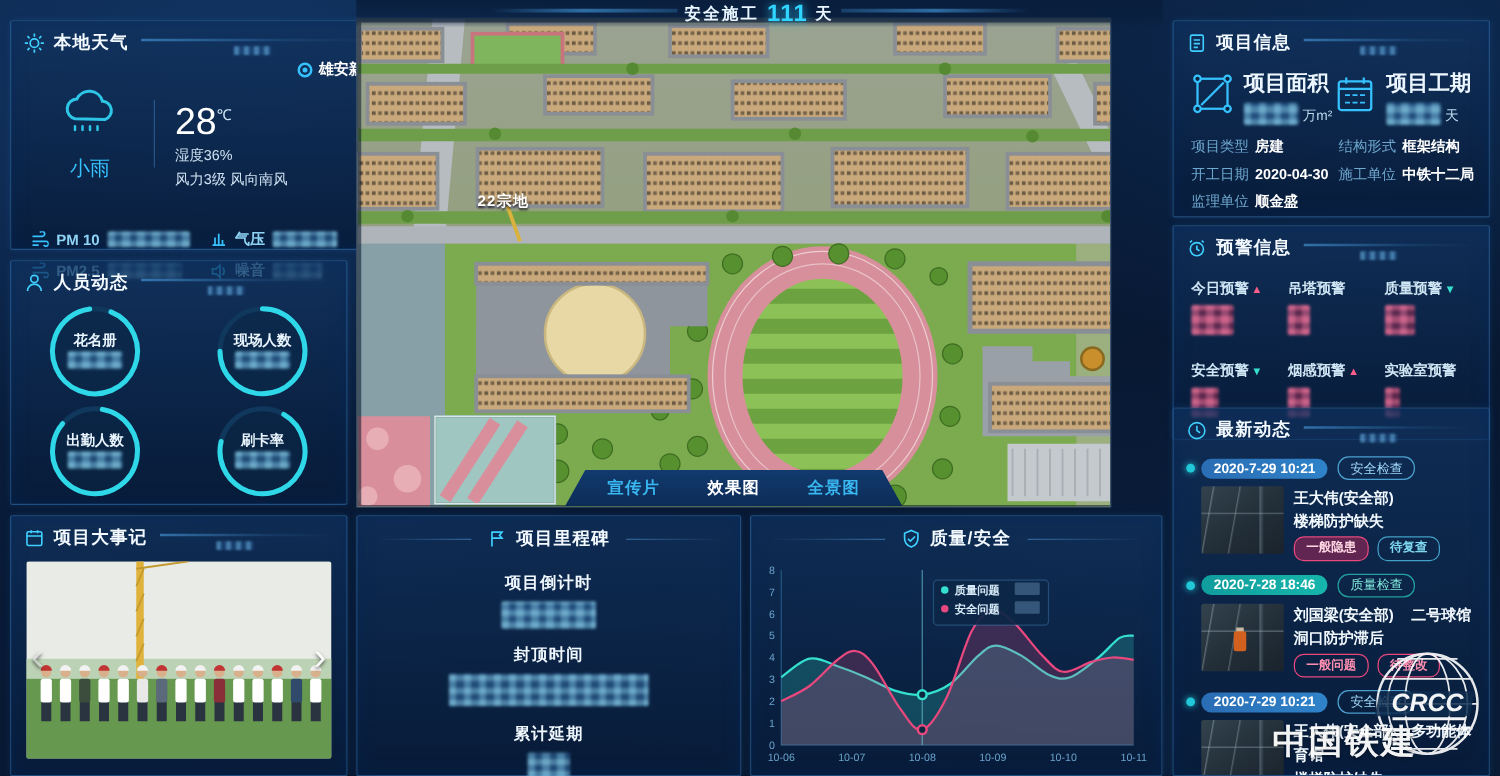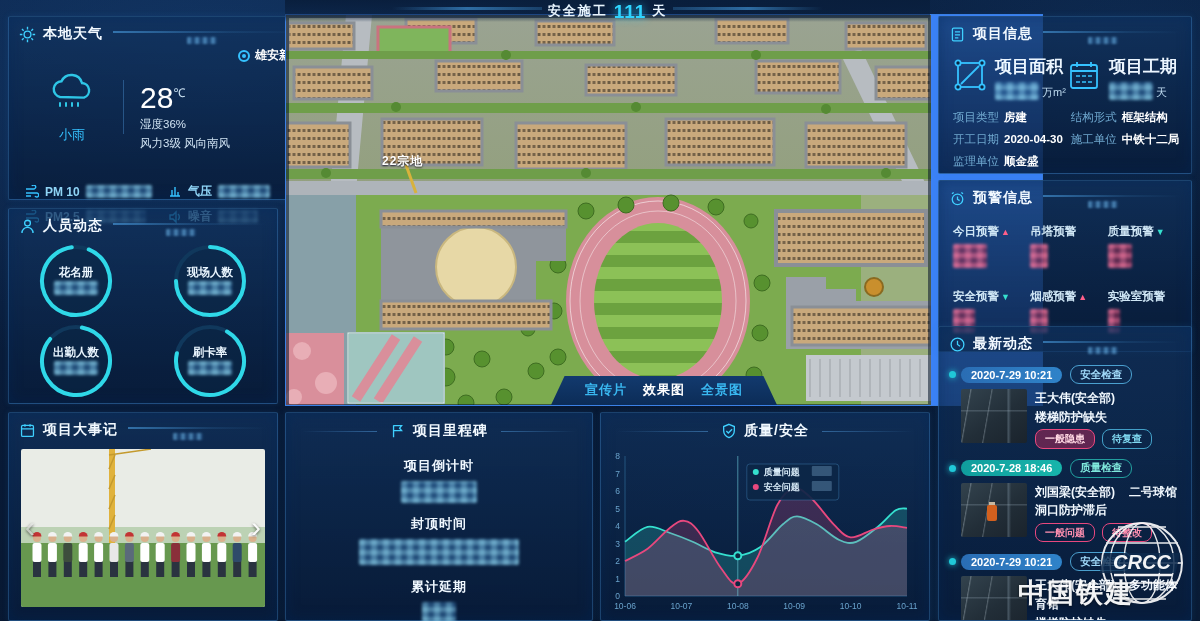--- a/index.html
+++ b/index.html
@@ -58,21 +58,21 @@
   .th-days { font-size:19px; font-weight:bold; color:#2fd4ff; letter-spacing:1px; line-height:1; text-shadow:0 0 8px rgba(47,212,255,.8); }
 
   
   #weather { left:8px; top:16px; width:308px; height:184px; }
   .region-btn { position:absolute; right:12px; top:30px; display:flex; align-items:center; gap:5px;
     font-size:12px; font-weight:bold; color:#fff; cursor:pointer; }
   .region-dot { width:12px; height:12px; border:2px solid #35c2ff; border-radius:50%; position:relative; }
   .region-dot::after { content:""; position:absolute; left:2px; top:2px; width:4px; height:4px; background:#35c2ff; border-radius:50%; }
   .weather-main { display:flex; align-items:center; margin:16px 0 0 28px; }
   .w-icon-wrap { width:70px; text-align:center; }
-  .w-cond { font-size:13px; color:#35c2ff; margin-top:11px; }
+  .w-cond { font-size:16px; color:#35c2ff; margin-top:11px; }
   .w-sep { width:1px; height:54px; background:rgba(90,170,240,.35); margin:0 16px; }
   .w-temp { font-size:30px; color:#fff; font-weight:normal; line-height:1;margin-top:20px; }
   .w-temp sup { font-size:12px; color:#cfe6f5; }
   .w-line { font-size:11.5px; color:#cfe2f2; margin-top:4px; }
   .w-metrics { display:grid; grid-template-columns:1fr 1fr; gap:8px 6px; margin:32px 10px 0 16px; }
   .w-metric { display:flex; align-items:center; gap:6px; font-size:12px; color:#8fd4f5; font-weight:bold; }
   .w-metric svg { width:14px; height:14px; flex:0 0 auto; }
   .w-metric .mosaic { height:13px; }
 
   
@@ -85,27 +85,27 @@
 
   
   #events { left:8px; top:412px; width:270px; height:209px; }
   .photo-wrap { position:relative; margin:6px 12px 0 12px; height:158px; overflow:hidden; border-radius:2px; }
   .carousel-arrow { position:absolute; top:50%; transform:translateY(-55%); font-size:30px; color:rgba(255,255,255,.95);
     text-shadow:0 1px 3px rgba(0,0,0,.6); cursor:pointer; line-height:1; z-index:5; }
   .carousel-arrow.left { left:4px; color:rgba(255,255,255,.55); }
   .carousel-arrow.right { right:4px; }
 
   
-  #scene { position:absolute; left:285px; top:14px; width:758px; height:392px; overflow:hidden;
-    border:1px solid rgba(60,130,200,.35); background:#3b82f6; }
+  #scene { position:absolute; left:285px; top:14px; width:604px; height:392px; overflow:hidden;
+    border:1px solid rgba(60,130,200,.35); background:#404040; }
   #scene svg.render { position:absolute; left:0; top:0; }
   .land-label { position:absolute; left:96px; top:138px; font-size:12px; font-weight:bold; color:#fff;
     text-shadow:0 1px 2px rgba(0,0,0,.8); letter-spacing:1px; }
   .scene-tabs { position:absolute; left:50%; bottom:0; transform:translateX(-50%);
-    display:flex; gap:16px; padding:5px 34px 6px; background:linear-gradient(180deg,#123a6e,#0c2c57);
+    display:flex; gap:38px; padding:5px 34px 6px; background:linear-gradient(180deg,#123a6e,#0c2c57);
     clip-path:polygon(6% 0, 94% 0, 100% 100%, 0 100%); }
   .scene-tab { font-size:13px; font-weight:bold; color:#39b7f0; cursor:pointer; letter-spacing:1px; }
   .scene-tab.active { color:#ffffff; }
 
   
   #milestone { left:285px; top:412px; width:308px; height:209px; }
   .ms-rows { text-align:center; }
   .ms-label { font-size:13px; font-weight:bold; color:#f0f8ff; letter-spacing:1px; }
   .ms-val { margin:6px auto 0; display:block; }
 
@@ -138,21 +138,21 @@
   
   #news { left:938px; top:326px; width:254px; height:295px; overflow:hidden; }
   .news-list { margin:4px 6px 0 8px; }
   .news-item { position:relative; padding:4px 0 6px 14px; cursor:pointer; }
   .news-item::before { content:""; position:absolute; left:2px; top:10px; width:7px; height:7px;
     border-radius:50%; background:#20c8d8; box-shadow:0 0 6px #20c8d8; }
   .news-head { display:flex; gap:8px; align-items:center; }
   .datepill { font-size:11px; font-weight:bold; color:#fff; padding:2px 10px; border-radius:9px; white-space:nowrap; }
   .datepill.s-blue { background:linear-gradient(90deg,#2a6db4,#2f83c9); }
   .datepill.s-teal { background:linear-gradient(90deg,#109d9d,#17b5ab); }
-  .typetag { font-size:10.5px; font-weight:bold; padding:1.5px 9px; border-radius:9px; white-space:nowrap; }
+  .typetag { font-size:10.5px; font-weight:normal; padding:1.5px 9px; border-radius:9px; white-space:nowrap; }
   .typetag.s-blue { color:#9fd8f8; border:1px solid rgba(90,190,240,.8); }
   .typetag.s-teal { color:#7fe8dc; border:1px solid rgba(40,190,180,.8); }
   .news-body { display:flex; gap:8px; margin-top:5px; }
   .news-thumb { width:66px; height:54px; flex:0 0 auto; border-radius:2px; position:relative; overflow:hidden;
     background:linear-gradient(145deg,#33434e 0%,#222e38 55%,#1a232c 100%); }
   .news-thumb::before { content:""; position:absolute; inset:0;
     background:
       linear-gradient(100deg, transparent 12%, rgba(190,205,215,.35) 13%, transparent 15%, transparent 40%, rgba(190,205,215,.3) 41%, transparent 43%),
       linear-gradient(0deg, transparent 58%, rgba(160,180,195,.4) 59%, transparent 62%),
       linear-gradient(90deg, transparent 70%, rgba(120,140,155,.5) 71%, transparent 76%); }

